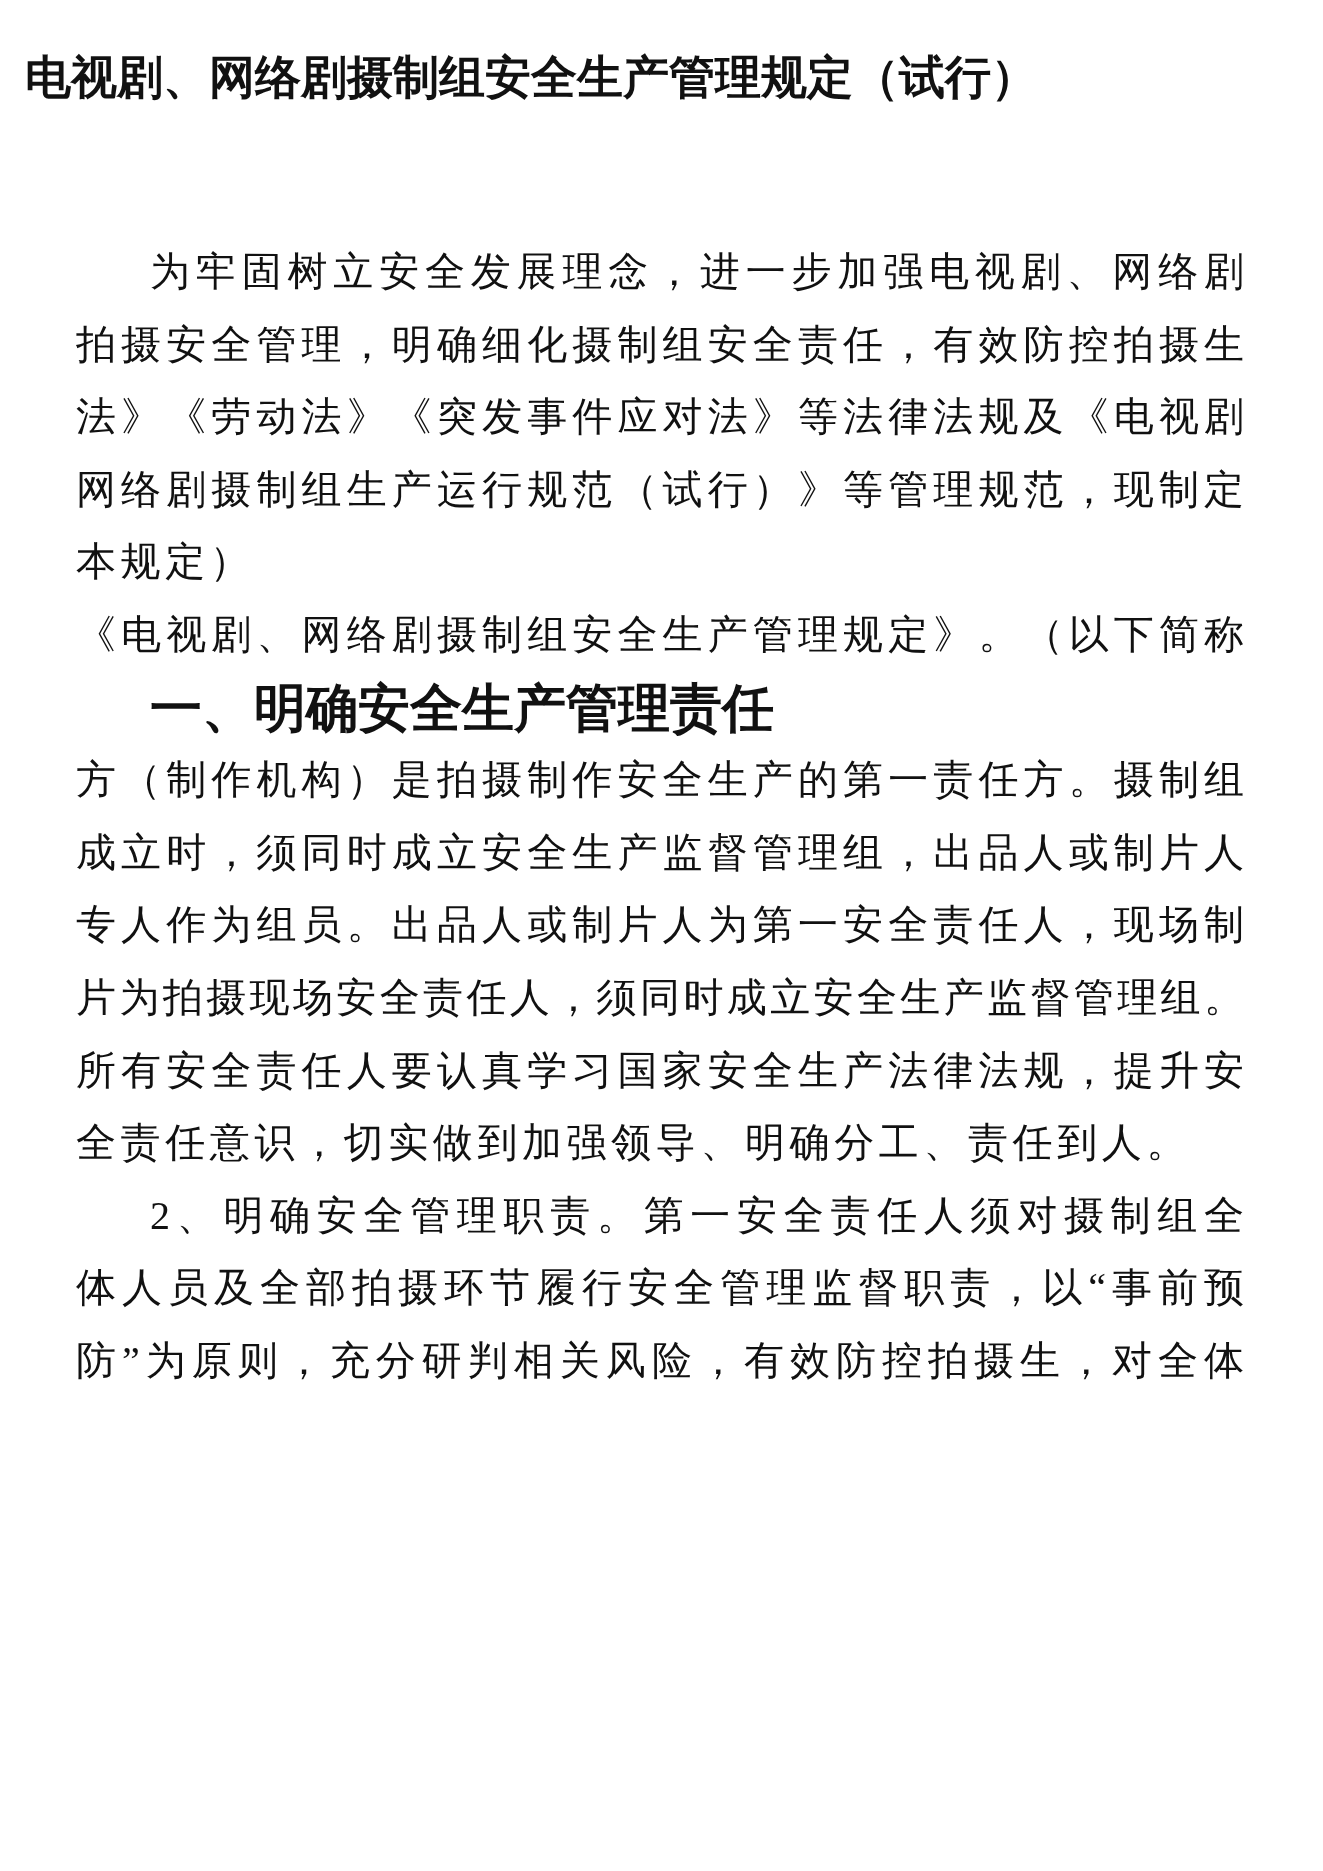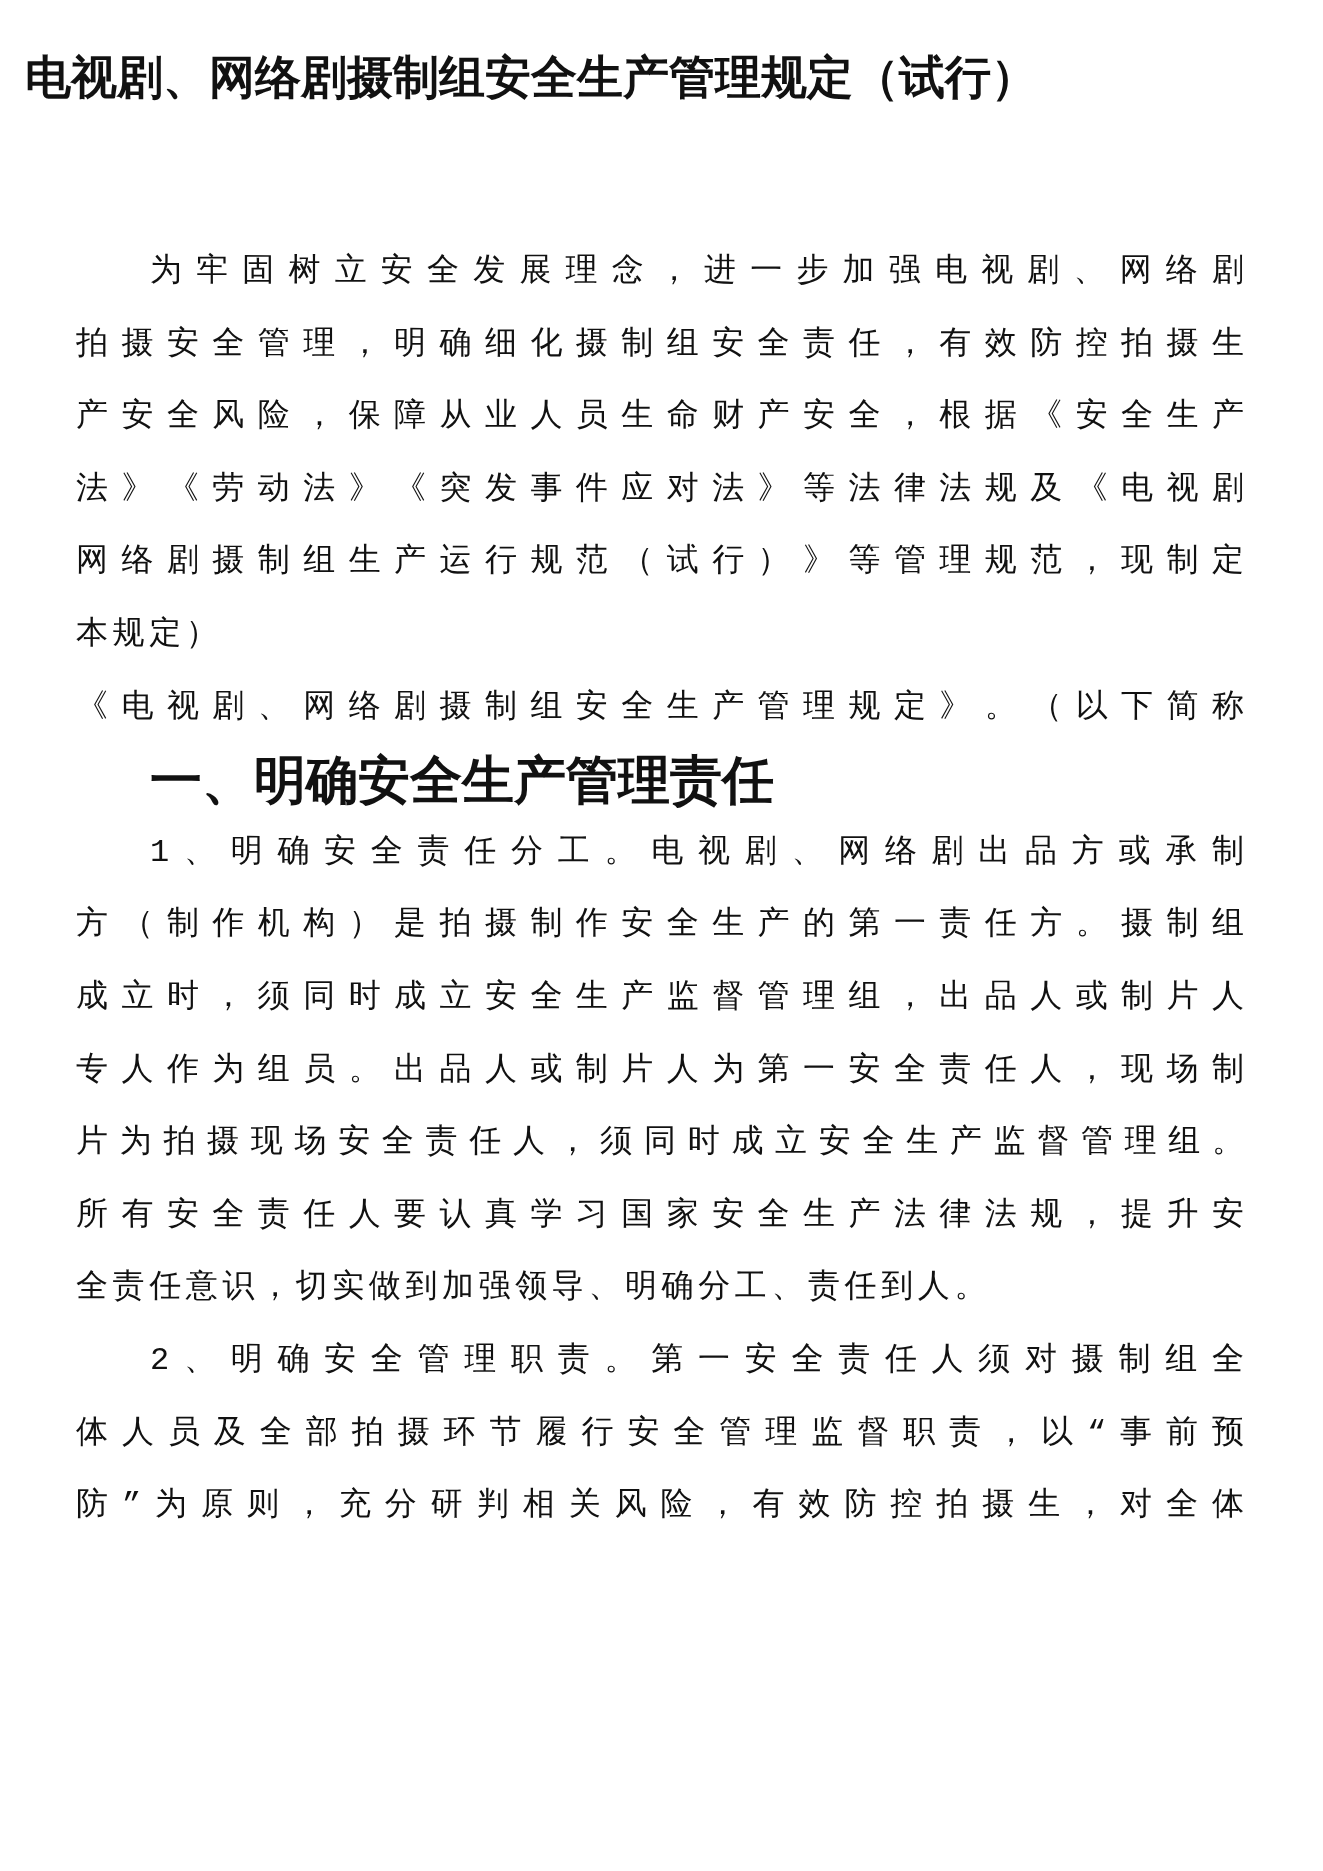--- a/index.html
+++ b/index.html
@@ -29,27 +29,27 @@
     }
     .content {
       position: absolute;
       left: 76px;
       top: 236px;
       width: 1168px;
     }
     .line {
       height: 72.6px;
       line-height: 72.6px;
-      font-size: 32px;
+      font-size: 40px;
       white-space: nowrap;
       text-align: justify;
       text-align-last: justify;
       letter-spacing: 0;
       display: block;
-      font-family: Liberation Mono, monospace;
+      font-family: Liberation Serif, serif;
     }
     .line.last {
       text-align-last: left;
       letter-spacing: 4.6px;
     }
     .line.indent {
       padding-left: 74px;
     }
     .heading {
       height: 72.6px;
@@ -67,31 +67,29 @@
 
 <div>
 
   <div class="title">电视剧、网络剧摄制组安全生产管理规定（试行）</div>
 
   <div class="content">
 
     <div class="para">
       <span class="line indent">为牢固树立安全发展理念，进一步加强电视剧、网络剧</span>
       <span class="line">拍摄安全管理，明确细化摄制组安全责任，有效防控拍摄生</span>
-      <span class="line">产安全风险，保障从业人员生命财产安全，根据《安全生产</span>
       <span class="line">法》《劳动法》《突发事件应对法》等法律法规及《电视剧</span>
       <span class="line">网络剧摄制组生产运行规范（试行）》等管理规范，现制定</span>
       <span class="line last">本规定）</span>
       <span class="line">《电视剧、网络剧摄制组安全生产管理规定》。（以下简称</span>
     </div>
 
     <div class="heading">一、明确安全生产管理责任</div>
 
     <div class="para">
-      <span class="line indent">1、明确安全责任分工。电视剧、网络剧出品方或承制</span>
       <span class="line">方（制作机构）是拍摄制作安全生产的第一责任方。摄制组</span>
       <span class="line">成立时，须同时成立安全生产监督管理组，出品人或制片人</span>
       <span class="line">专人作为组员。出品人或制片人为第一安全责任人，现场制</span>
       <span class="line">片为拍摄现场安全责任人，须同时成立安全生产监督管理组。</span>
       <span class="line">所有安全责任人要认真学习国家安全生产法律法规，提升安</span>
       <span class="line last">全责任意识，切实做到加强领导、明确分工、责任到人。</span>
     </div>
 
     <div class="para">
       <span class="line indent">2、明确安全管理职责。第一安全责任人须对摄制组全</span>

